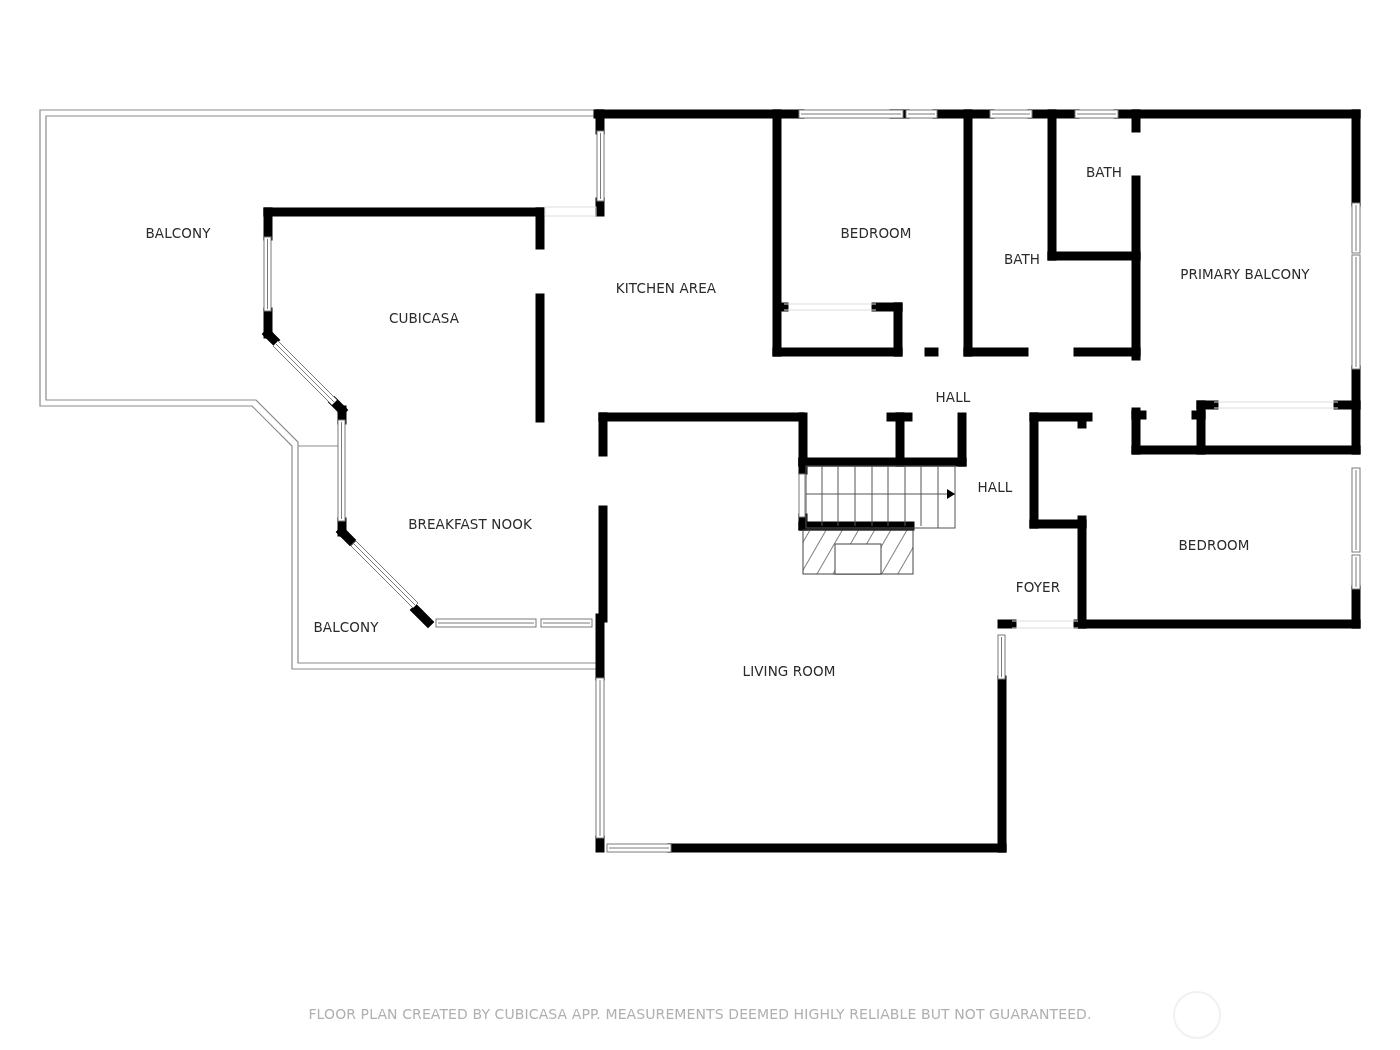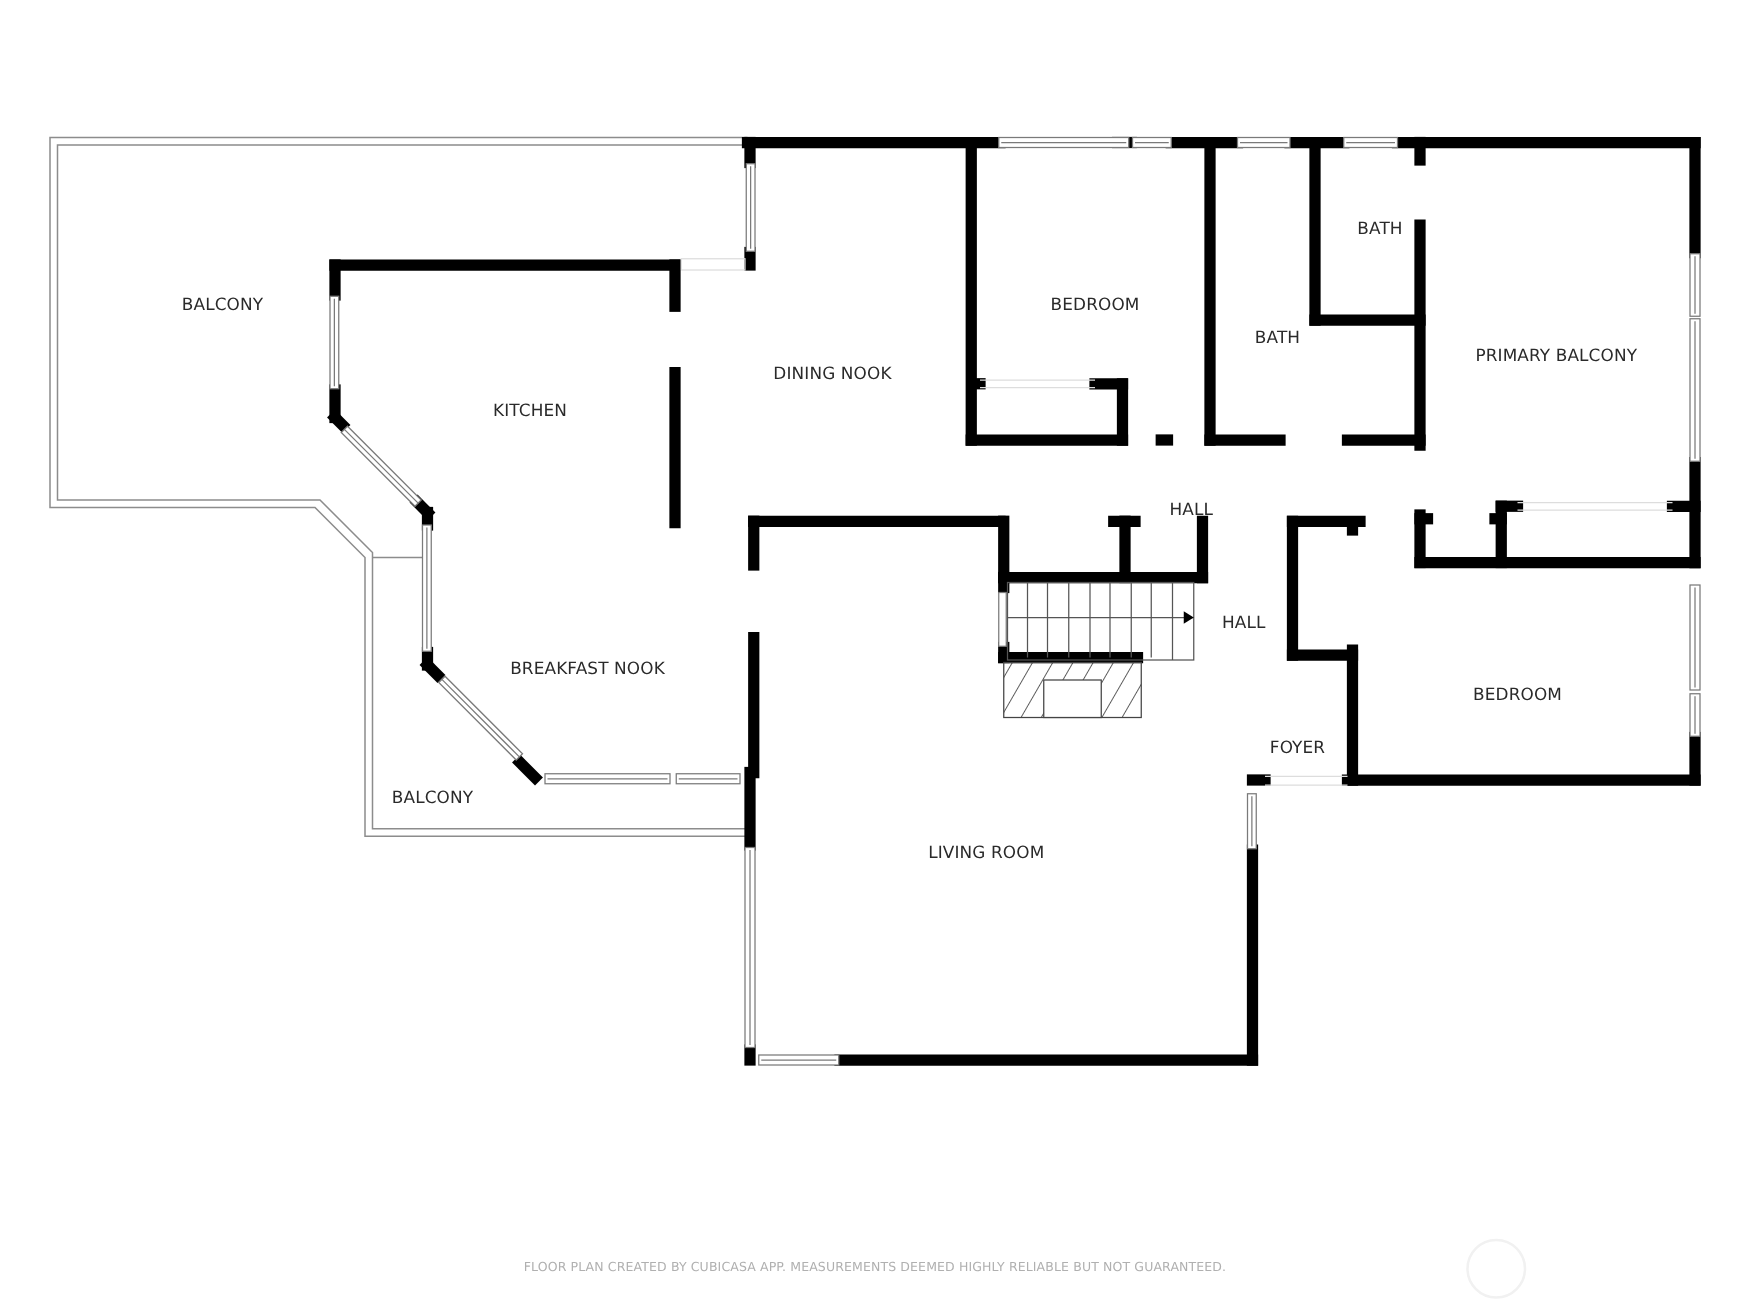--- a/index.html
+++ b/index.html
@@ -1,19 +1,19 @@
 <!DOCTYPE html>
 <html><head>
 <meta charset="utf-8">
 <style>
   html, body { margin:0; padding:0; background:#ffffff; }
   body { width:1400px; height:1050px; position:relative; overflow:hidden; font-family:"Liberation Sans", sans-serif; }
   #plan { position:absolute; left:0; top:0; width:1400px; height:1050px; }
-  .room-label { position:absolute; font-family:"DejaVu Sans", sans-serif; font-size:13.5px; color:#2a2a2a; letter-spacing:0.1px; transform:translate(-50%,-50%); white-space:nowrap;margin-top:11px; }
-  .footer { position:absolute; left:700px; top:1014px; transform:translate(-50%,-50%); font-family:"DejaVu Sans", sans-serif; font-size:10px; color:#b0b0b0; white-space:nowrap; letter-spacing:0.1px; }
+  .room-label { position:absolute; font-family:"DejaVu Sans", sans-serif; font-size:13.5px; color:#2a2a2a; letter-spacing:0.1px; transform:translate(-50%,-50%); white-space:nowrap; }
+  .footer { position:absolute; left:700px; top:1014px; transform:translate(-50%,-50%); font-family:"DejaVu Sans", sans-serif; font-size:14px; color:#b0b0b0; white-space:nowrap; letter-spacing:0.1px; }
   .watermark { position:absolute; left:1173px; top:991px; width:44px; height:44px; border:2px solid #f1f1f1; border-radius:50%; }
 </style>
 </head>
 <body>
 
 <svg id="plan" viewBox="0 0 1400 1050" xmlns="http://www.w3.org/2000/svg">
   <defs>
     <pattern id="hatch" patternUnits="userSpaceOnUse" width="14" height="14" patternTransform="rotate(30)">
       <line x1="0" y1="0" x2="0" y2="14" stroke="#000" stroke-width="1"></line>
     </pattern>
@@ -169,22 +169,22 @@
   </g>
   <polygon points="947,489 955,494 947,499" fill="#000"></polygon>
 
   <g>
     <rect x="803" y="530" width="110" height="44" fill="url(#hatch)" stroke="#444" stroke-width="1"></rect>
     <rect x="835" y="544" width="46" height="30" fill="#fff" stroke="#444" stroke-width="1"></rect>
   </g>
 </svg>
 
 <div class="room-label" style="left:178px;top:233px;">BALCONY</div>
-<div class="room-label" style="left:424px;top:318px;">KITCHEN</div>
-<div class="room-label" style="left:666px;top:288px;">DINING NOOK</div>
+<div class="room-label" style="left:424px;top:318px;">CUBICASA</div>
+<div class="room-label" style="left:666px;top:288px;">KITCHEN AREA</div>
 <div class="room-label" style="left:876px;top:233px;">BEDROOM</div>
 <div class="room-label" style="left:1022px;top:259px;">BATH</div>
 <div class="room-label" style="left:1104px;top:172px;">BATH</div>
 <div class="room-label" style="left:1245px;top:274px;">PRIMARY BALCONY</div>
 <div class="room-label" style="left:953px;top:397px;">HALL</div>
 <div class="room-label" style="left:995px;top:487px;">HALL</div>
 <div class="room-label" style="left:470px;top:524px;">BREAKFAST NOOK</div>
 <div class="room-label" style="left:1214px;top:545px;">BEDROOM</div>
 <div class="room-label" style="left:1038px;top:587px;text-align:right;">FOYER</div>
 <div class="room-label" style="left:346px;top:627px;">BALCONY</div>

